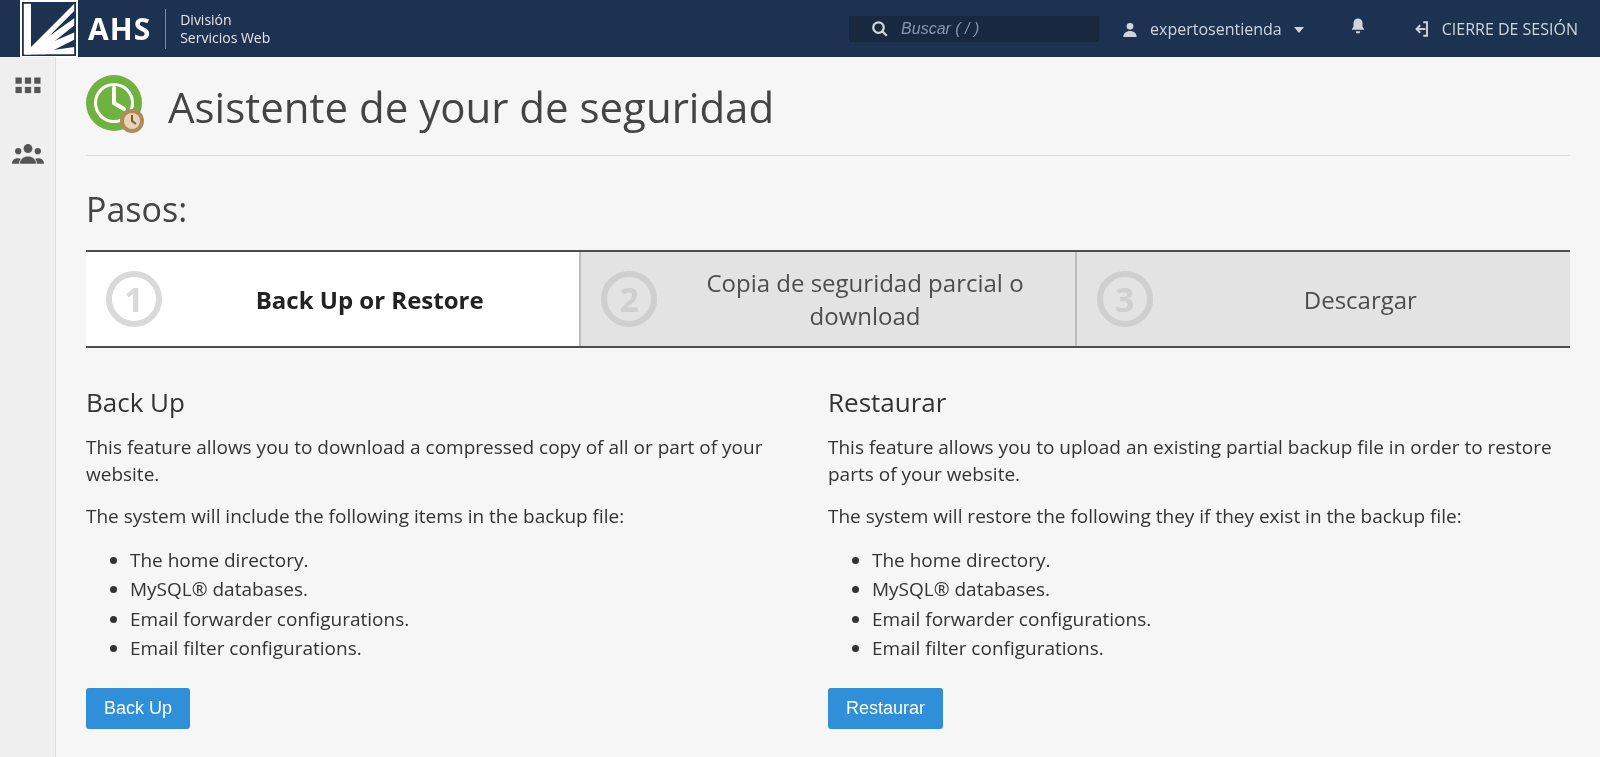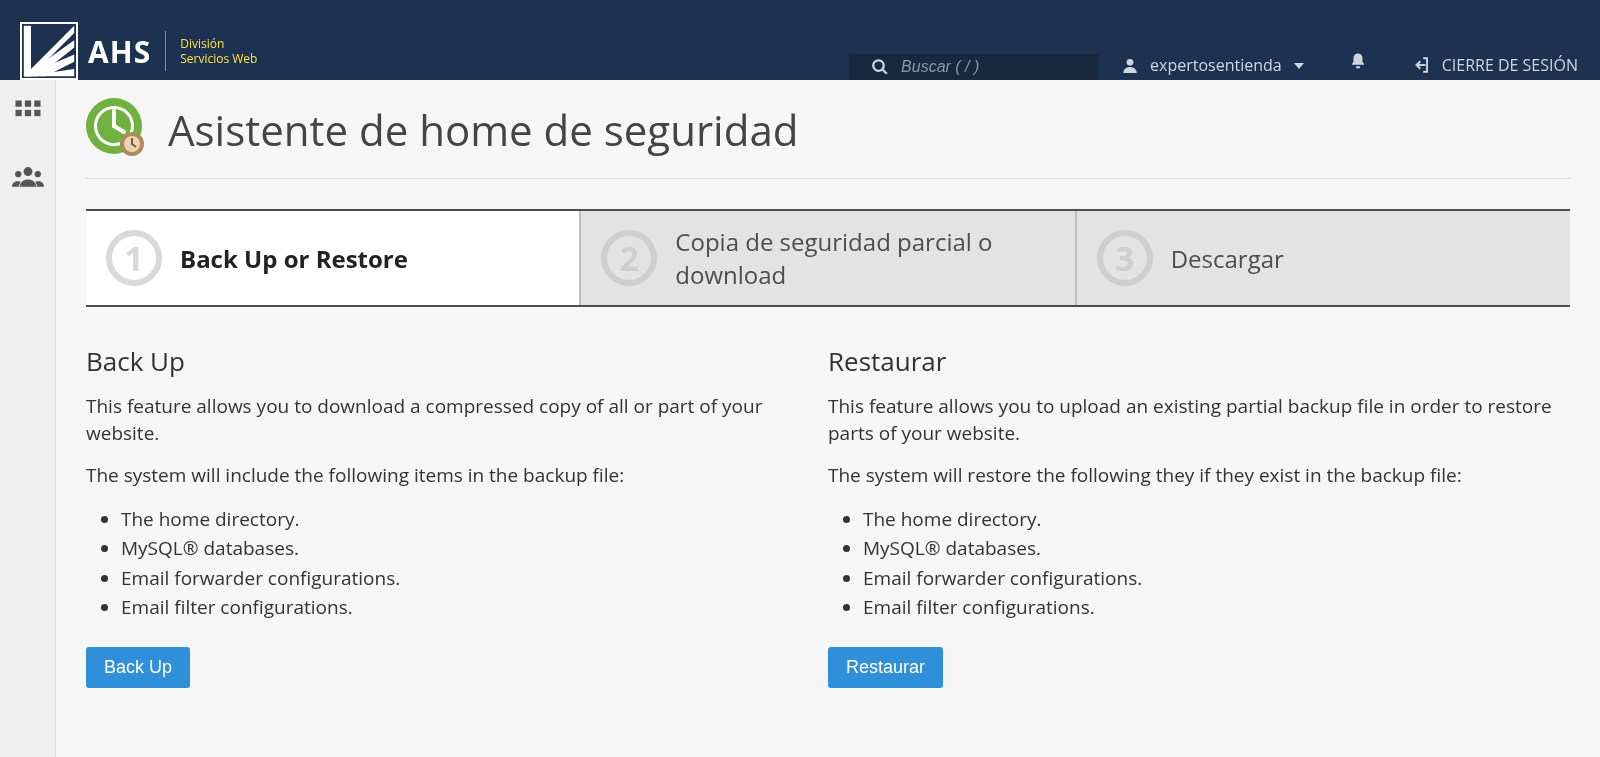--- a/index.html
+++ b/index.html
@@ -1,24 +1,24 @@
 <!DOCTYPE html>
 <html><head>
 <meta charset="utf-8">
 <style>
   *{box-sizing:border-box;margin:0;padding:0}
   body{font-family:"Open Sans",Helvetica,Arial,sans-serif;background:#f6f6f6;color:#333;font-size:16px}
   
-  .navbar{display:flex;align-items:flex-end;background:#1d3250;color:#fff;height:80px}
+  .navbar{display:flex;align-items:center;background:#1d3250;color:#fff;height:57px}
   .brand{display:flex;align-items:center;padding:0 20px}
   .brand-logo{width:58px;height:58px;background:#fff;margin-right:10px;display:flex;align-items:center;justify-content:center}
   .brand-logo svg{width:54px;height:54px}
   .brand-text-main{font-size:30px;font-weight:700;letter-spacing:1px;color:#fff}
   .brand-divider{width:1px;height:40px;background:#7a8aa0;margin:0 14px}
-  .brand-sub{font-size:12px;line-height:1.25;color:#fde047}
+  .brand-sub{font-size:14px;line-height:1.25;color:#e5e5e5}
   .nav-spacer{flex:1}
   .nav-item{display:flex;align-items:center;padding:4px 22px;color:#cfd6df;font-size:16px;cursor:pointer;position:relative}
   .nav-item.search{background:#17283f;width:250px}
   .nav-item.search input{background:transparent;border:none;outline:none;color:#cfd6df;font-size:16px;width:100%;font-style:italic}
   .nav-item.search input::placeholder{color:#8a97a9;font-style:italic}
   .nav-icon{margin-right:12px;display:inline-flex}
   .caret-down{margin-left:12px}
   .nav-sep{width:1px;background:#2e435f}
   
   .layout{display:flex;min-height:calc(100vh - 68px)}
@@ -30,27 +30,27 @@
   .page-icon{width:62px;height:62px;position:relative}
   .page-title{font-size:42px;font-weight:400;color:#444}
   .steps-heading{font-size:34px;font-weight:400;color:#444;margin-bottom:18px}
   
   .steps{display:flex;border-top:2px solid #4d4d4d;border-bottom:2px solid #4d4d4d}
   .step{flex:1;display:flex;align-items:center;gap:18px;padding:14px 20px;background:#e3e3e3;border-right:2px solid #bdbdbd;font-size:24px;color:#4d4d4d}
   .step:last-child{border-right:none}
   .step.active{background:#fff;font-weight:700;color:#222}
   .step-num{width:56px;height:56px;border:6px solid #cfcfcf;border-radius:50%;display:flex;align-items:center;justify-content:center;font-size:34px;font-weight:700;color:#cfcfcf;flex-shrink:0}
   .step.active .step-num{border-color:#d9d9d9;color:#d9d9d9}
-  .step-label{flex:1;text-align:left}
+  .step-label{flex:1;text-align:center}
   
   .cols{display:flex;margin-top:36px}
   .col{flex:1;font-size:19px;color:#333}
   .col h2{font-size:26px;font-weight:400;color:#333;margin-bottom:14px}
   .col p{margin-bottom:16px;line-height:1.4}
-  .col ul{margin:0 0 24px 35px;line-height:1.55}
+  .col ul{margin:0 0 24px 44px;line-height:1.55}
   .btn{display:inline-block;background:#2f8fd8;color:#fff;border:none;border-radius:3px;padding:10px 18px;font-size:18px;cursor:pointer}
 </style>
 </head>
 <body>
 
 <div class="navbar">
   <div class="brand">
     <div class="brand-logo">
       <svg viewBox="0 0 60 60">
           <rect width="60" height="60" fill="#1d3250"></rect>
@@ -145,23 +145,24 @@
           <circle cx="28" cy="28" r="28" fill="#6fb23f"></circle>
           <circle cx="28" cy="28" r="20" fill="#fff"></circle>
           <circle cx="28" cy="28" r="17" fill="#6fb23f"></circle>
           <path d="M28 13v15l10 6" stroke="#fff" stroke-width="4" fill="none" stroke-linecap="round"></path>
           <path d="M20 8l8-6 8 6Z" fill="#6fb23f"></path>
           <circle cx="46" cy="46" r="12" fill="#b08b5a"></circle>
           <circle cx="46" cy="46" r="8" fill="#e8d5b5"></circle>
           <path d="M46 40v6l4 3" stroke="#7a5c33" stroke-width="2" fill="none"></path>
         </svg>
       </div>
-      <h1 class="page-title">Asistente de home de seguridad</h1>
-    </div>
-
+      <h1 class="page-title">Asistente de your de seguridad</h1>
+    </div>
+
+    <div class="steps-heading">Pasos:</div>
 
     <div class="steps">
       <div class="step active">
         <div class="step-num">1</div>
         <div class="step-label">Back Up or Restore</div>
       </div>
       <div class="step">
         <div class="step-num">2</div>
         <div class="step-label">Copia de seguridad parcial o download</div>
       </div>

